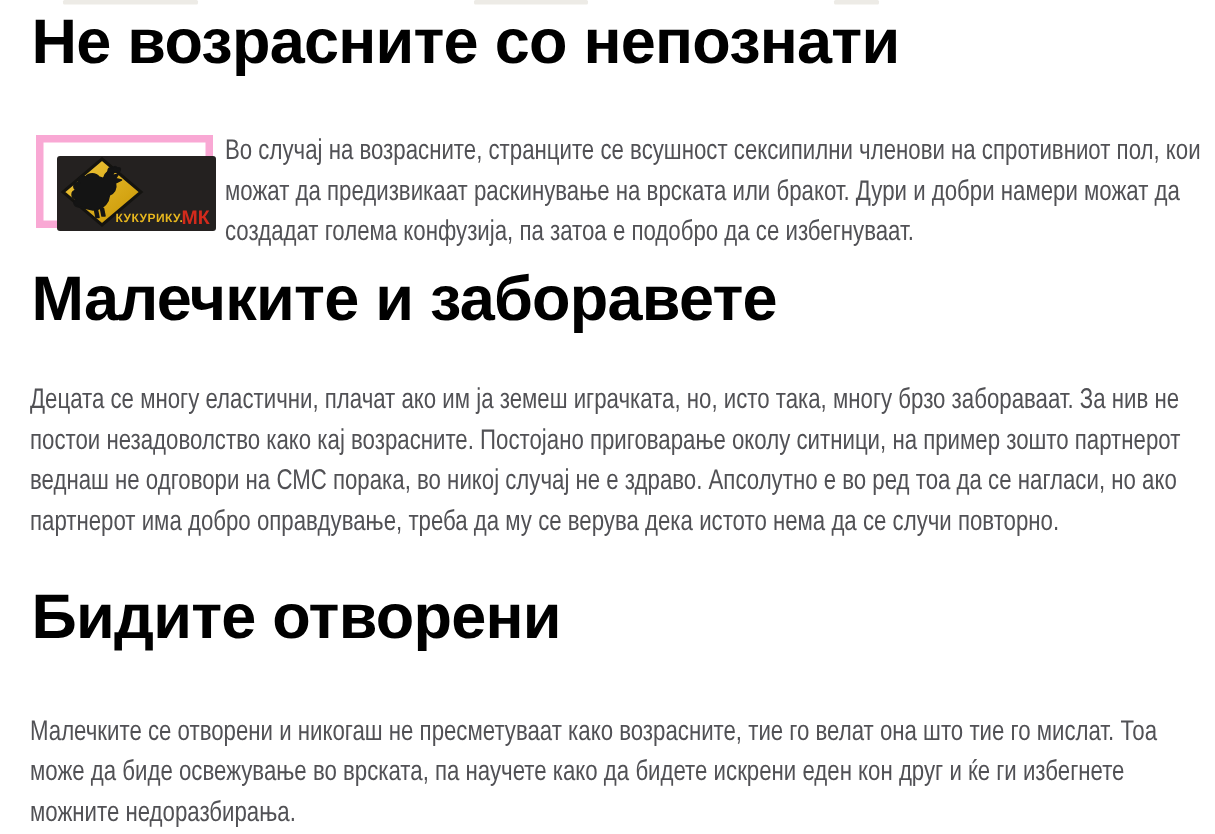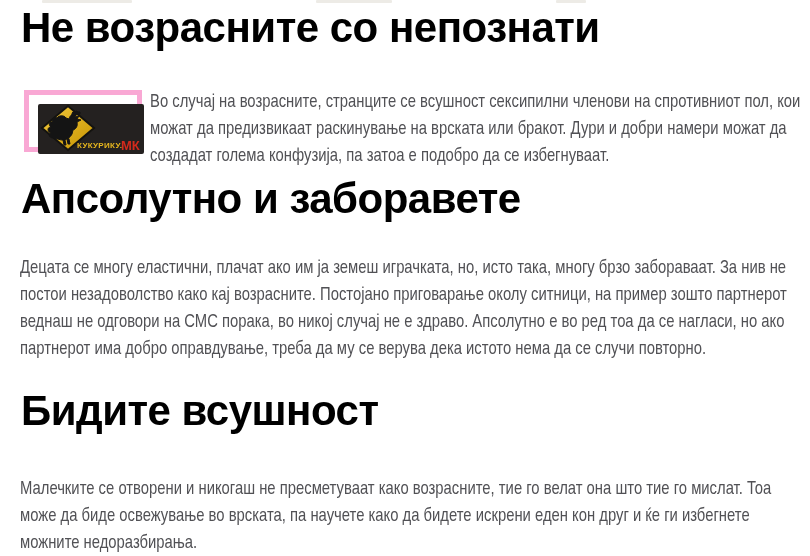--- a/index.html
+++ b/index.html
@@ -64,19 +64,19 @@
       <path d="M34,10 q0,-3 3,-2 q2,-2 3,0 q3,-1 2,2 l-8,2 z"></path>
       <path d="M25,36 l1,5 l2,0 l-1,-5 z M29,35 l1,5 l2,0 l-1,-5 z"></path>
     </g>
     <text x="39" y="44" font-size="8" font-weight="bold" fill="#e8b71e" letter-spacing="0.3" font-family="Liberation Sans, sans-serif">КУКУРИКУ.</text>
     <text x="83" y="45.5" font-size="13" font-weight="bold" fill="#d22a1c" font-family="Liberation Sans, sans-serif">МК</text>
   </svg>
 </figure>
 
 <p id="para-1" class="para">Во случај на возрасните, странците се всушност сексипилни членови на спротивниот пол, кои можат да предизвикаат раскинување на врската или бракот. Дури и добри намери можат да создадат голема конфузија, па затоа е подобро да се избегнуваат.</p>
 
-<h2 id="title-2" class="sec-title">Апсолутно и заборавете</h2>
+<h2 id="title-2" class="sec-title">Малечките и заборавете</h2>
 
 <p id="para-2" class="para">Децата се многу еластични, плачат ако им ја земеш играчката, но, исто така, многу брзо забораваат. За нив не постои незадоволство како кај возрасните. Постојано приговарање околу ситници, на пример зошто партнерот веднаш не одговори на СМС порака, во никој случај не е здраво. Апсолутно е во ред тоа да се нагласи, но ако партнерот има добро оправдување, треба да му се верува дека истото нема да се случи повторно.</p>
 
-<h2 id="title-3" class="sec-title">Бидите всушност</h2>
+<h2 id="title-3" class="sec-title">Бидите отворени</h2>
 
 <p id="para-3" class="para">Малечките се отворени и никогаш не пресметуваат како возрасните, тие го велат она што тие го мислат. Тоа може да биде освежување во врската, па научете како да бидете искрени еден кон друг и ќе ги избегнете можните недоразбирања.</p>
 
 </body></html>

